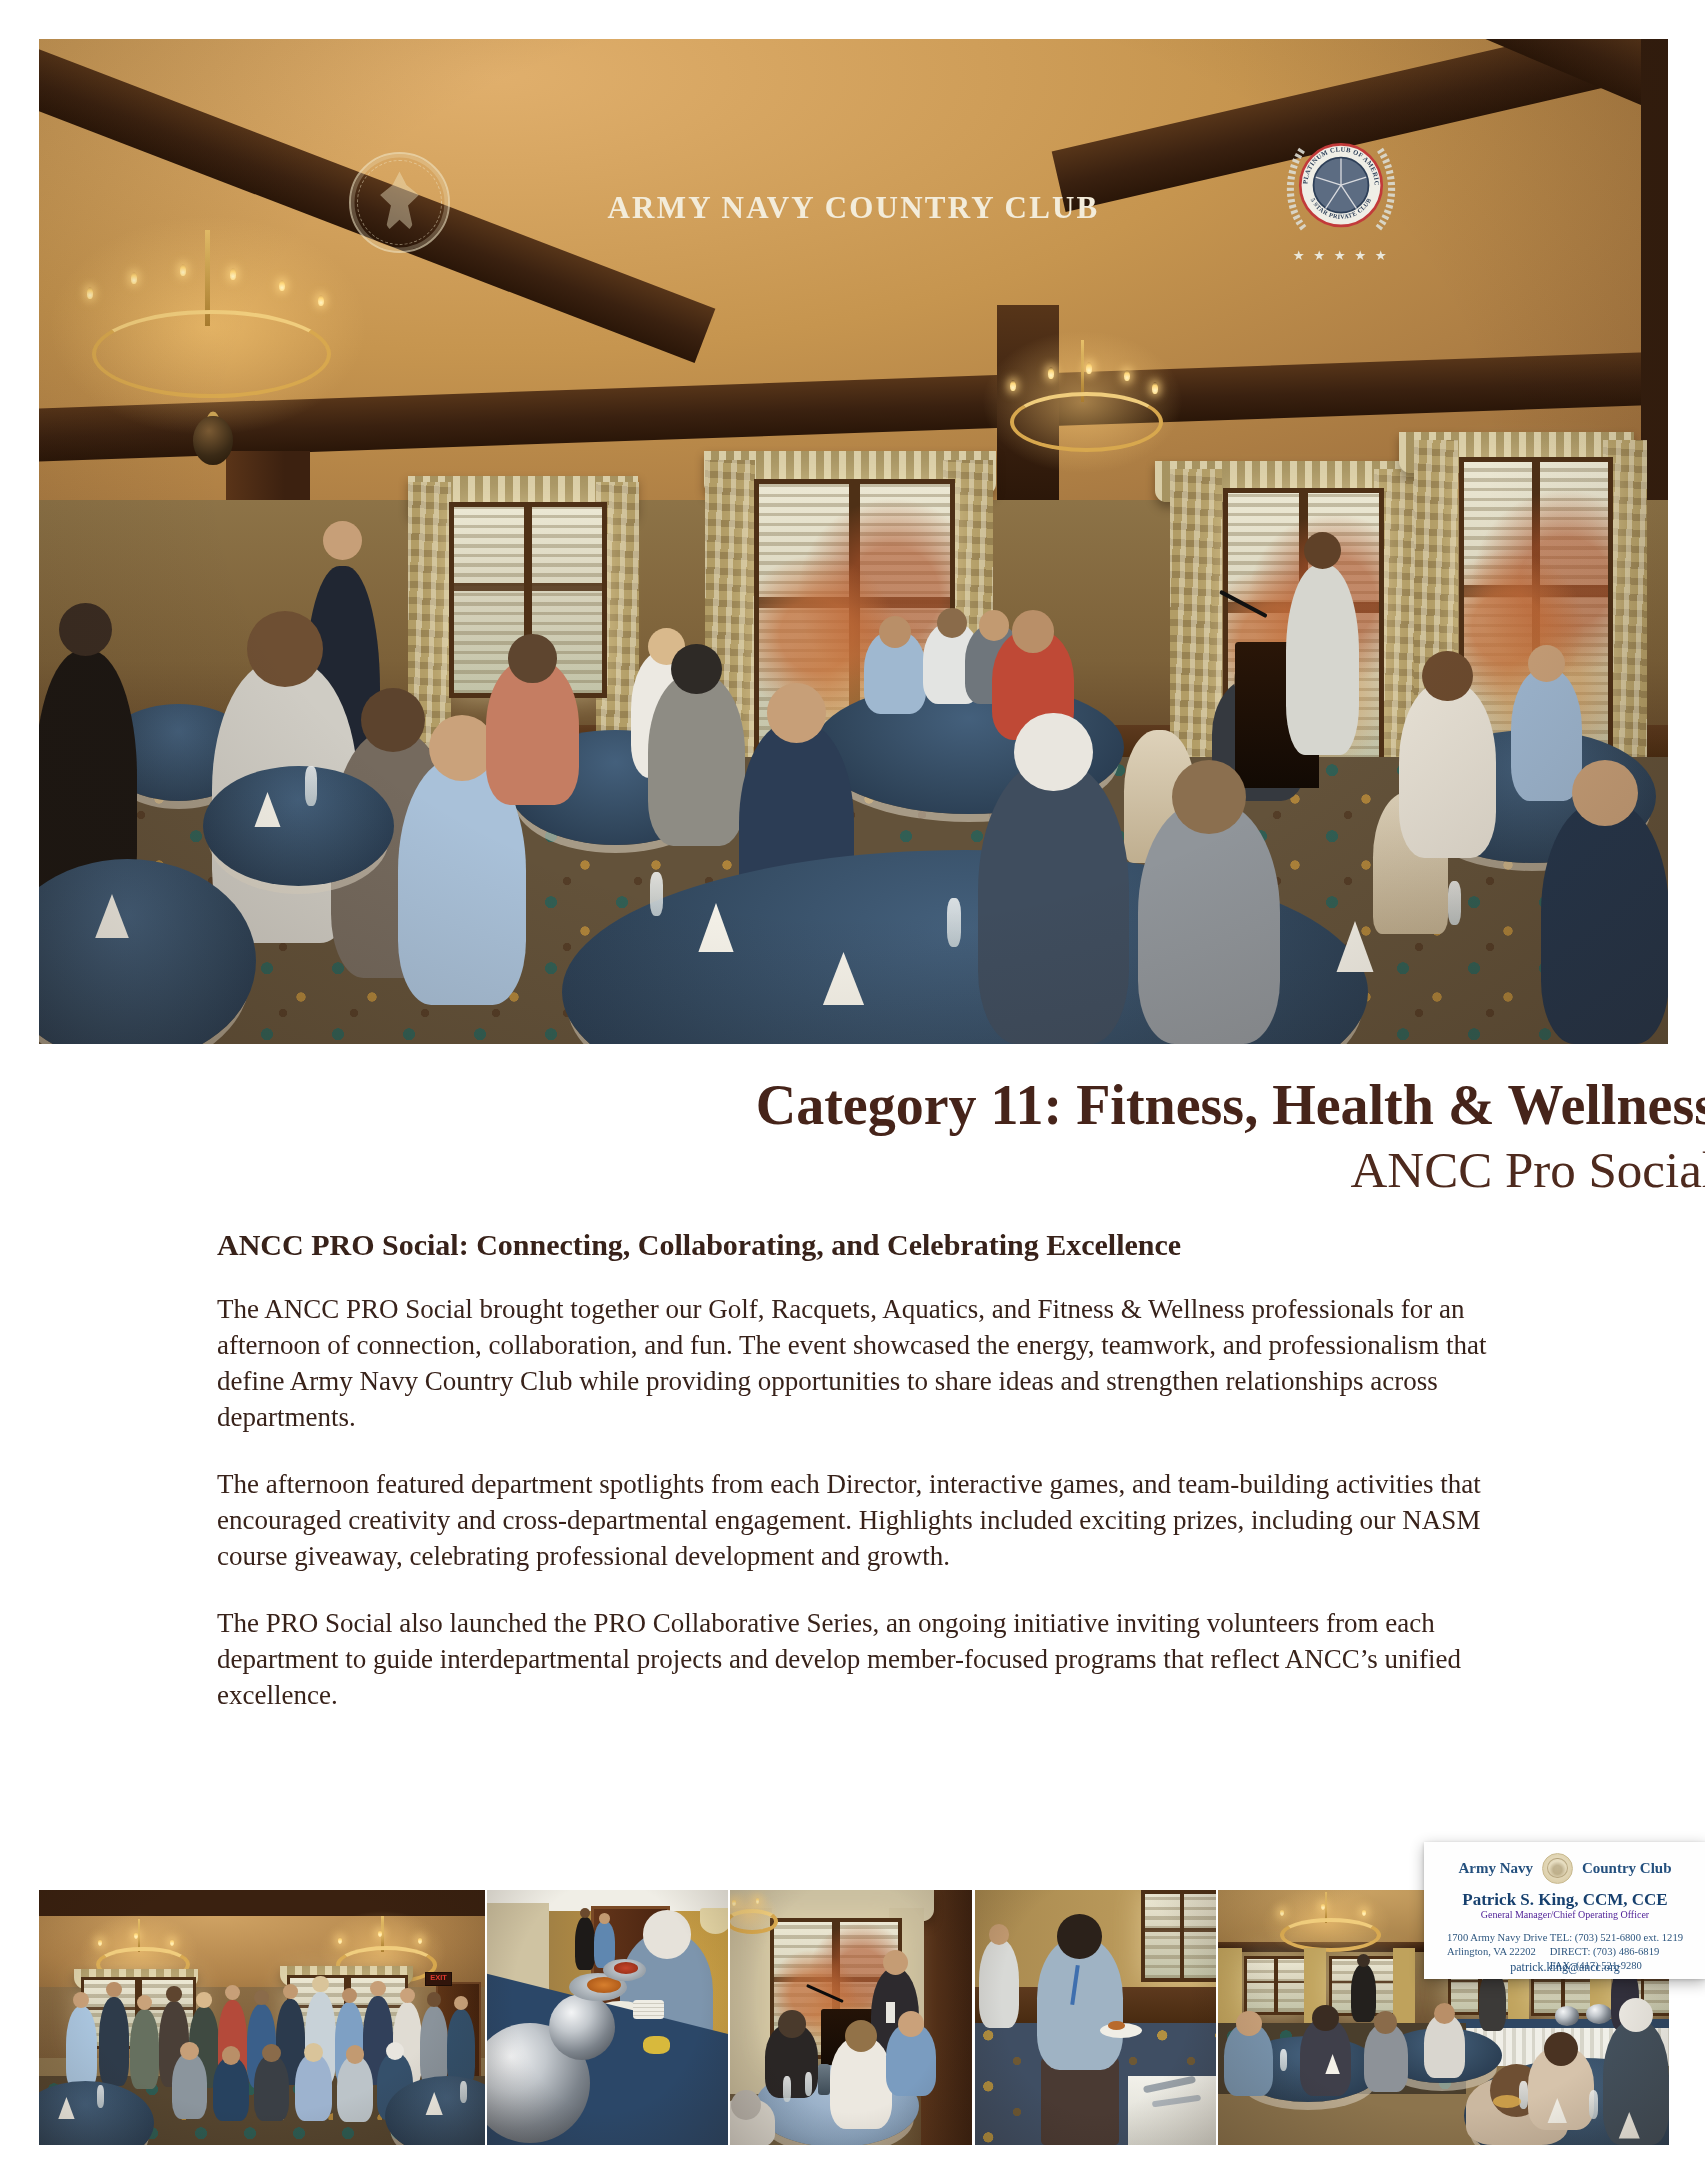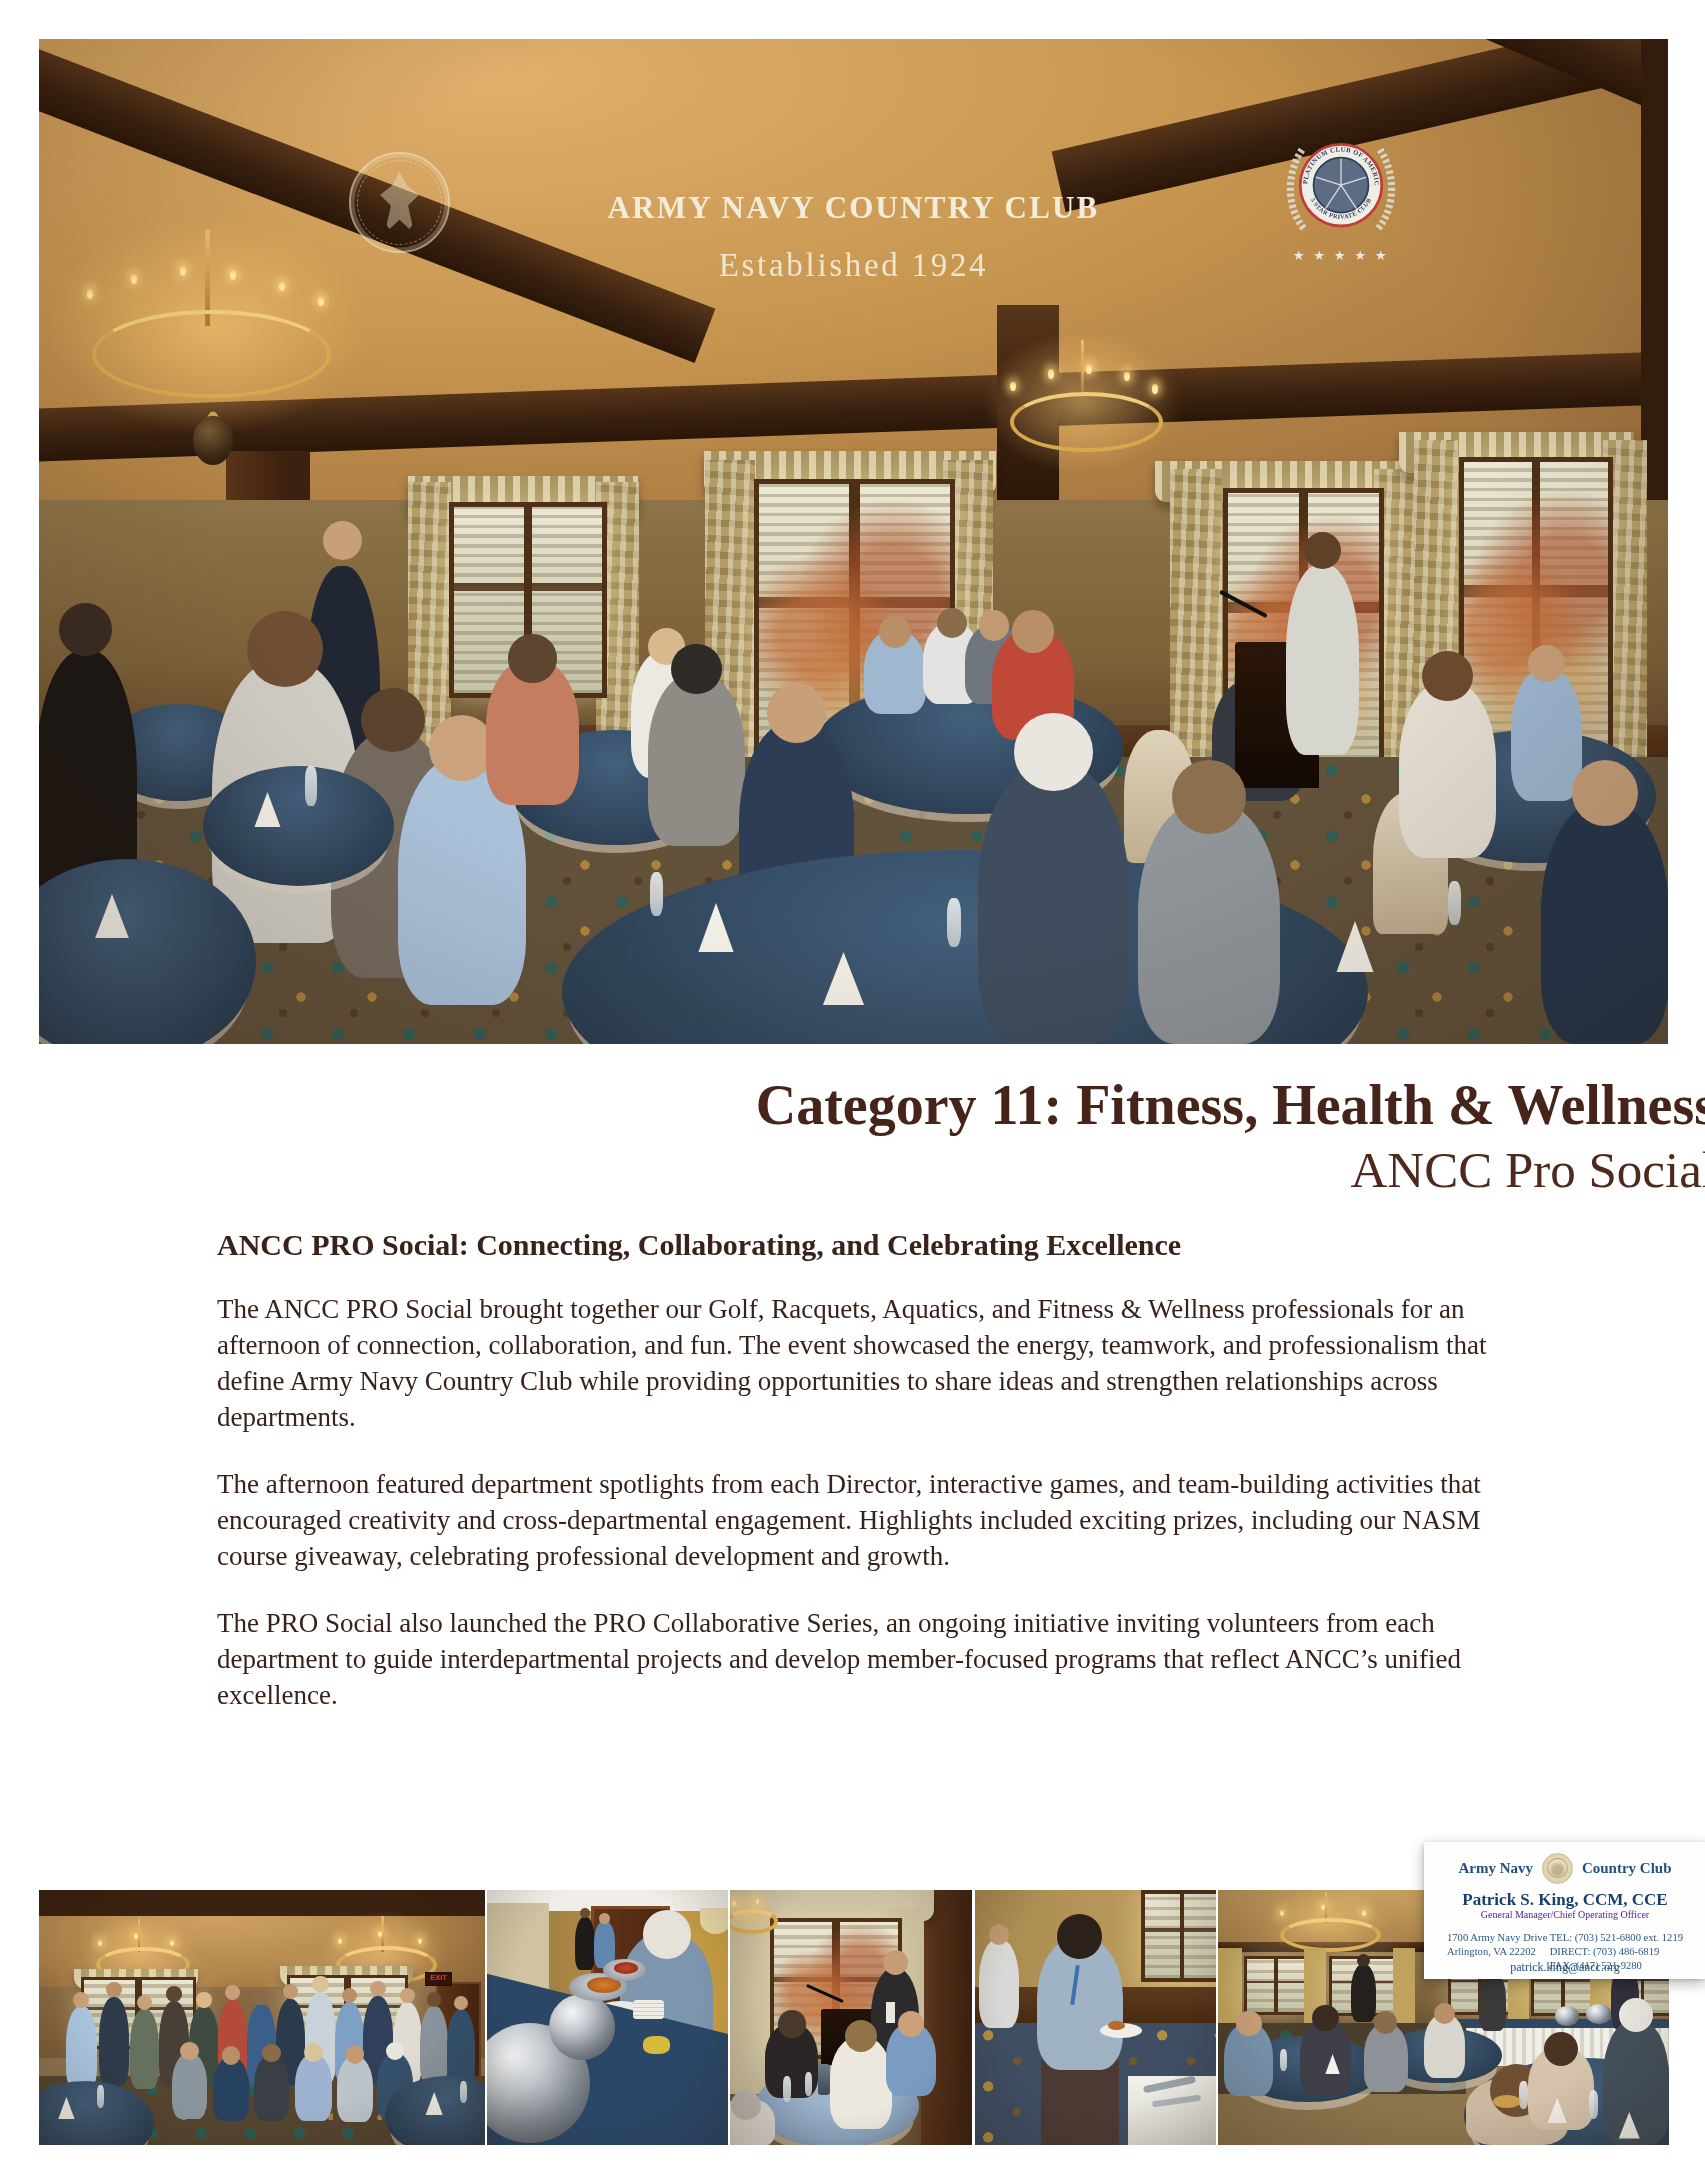--- a/index.html
+++ b/index.html
@@ -205,21 +205,20 @@
     <div class="nap" style="left:780px;top:913px;width:49px;height:53px;"></div>
     <div class="nap" style="left:1294px;top:882px;width:44px;height:51px;"></div>
     <div class="glass" style="left:266px;top:727px;width:11.5px;height:40px;"></div>
     <div class="glass" style="left:611px;top:833px;width:13.3px;height:44px;"></div>
     <div class="glass" style="left:908px;top:859px;width:14px;height:49px;"></div>
     <div class="glass" style="left:1409px;top:842px;width:13.3px;height:44px;"></div>
     <div class="vig"></div>
 
     <div class="abs seal"></div>
     <div class="abs hero-club">ARMY NAVY COUNTRY CLUB</div>
-    <div class="abs hero-est">Established 1924</div>
 
     <svg class="abs" style="left:1240px;top:84px;width:124px;height:142px;" viewBox="0 0 280 320">
       <path d="M52,60 C18,110 14,190 58,240" fill="none" stroke="#dcdcd2" stroke-width="16" stroke-dasharray="7 6" opacity=".9"></path>
       <path d="M228,60 C262,110 266,190 222,240" fill="none" stroke="#dcdcd2" stroke-width="16" stroke-dasharray="7 6" opacity=".9"></path>
       <circle cx="140" cy="140" r="92" fill="#efeee6" stroke="#c23a3a" stroke-width="6"></circle>
       <circle cx="140" cy="140" r="62" fill="#5c6c82" stroke="#2d3f58" stroke-width="4"></circle>
       <path d="M140,140 L140,80 M140,140 L83,122 M140,140 L105,193 M140,140 L175,193 M140,140 L197,122" stroke="#d8dade" stroke-width="3" fill="none"></path>
       <defs>
         <path id="arcTop" d="M140,140 m-76,0 a76,76 0 1,1 152,0"></path>
         <path id="arcBot" d="M140,140 m-76,0 a76,76 0 1,0 152,0"></path>

